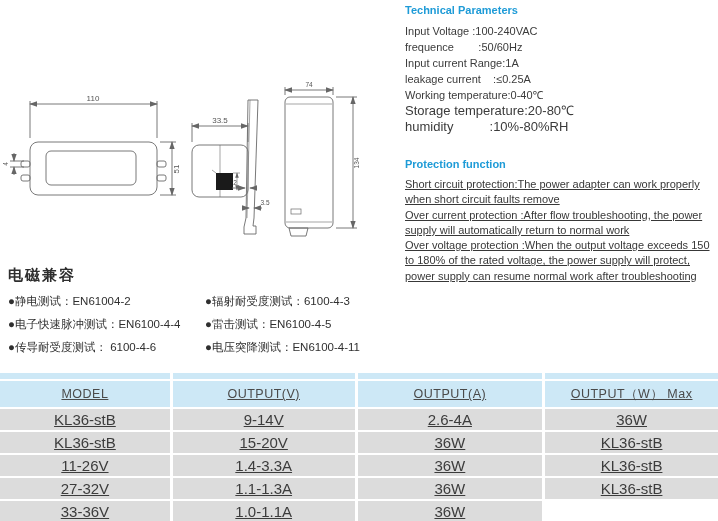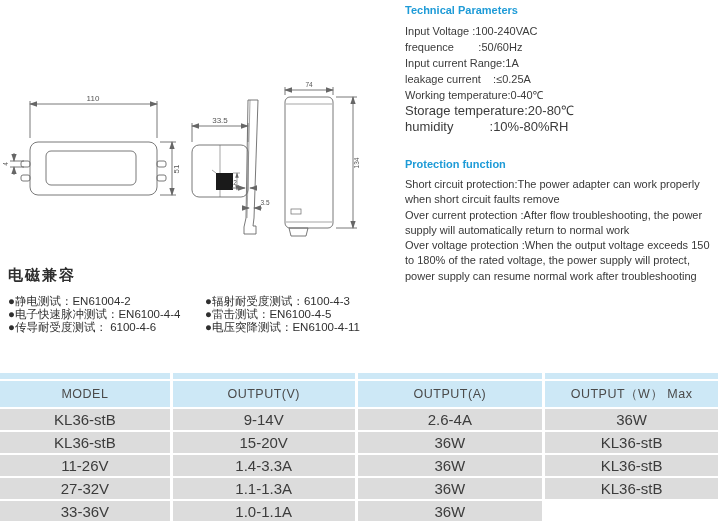--- a/index.html
+++ b/index.html
@@ -6,39 +6,39 @@
   .page{
     position:relative;width:718px;height:521px;background:#ffffff;
     font-family:"Liberation Sans",sans-serif;color:#333;overflow:hidden;
   }
   
   .tech-params{position:absolute;left:405px;top:4px;width:312px;}
   .section-title{font-size:11px;font-weight:bold;color:#1e9bd7;margin:0 0 7px 0;}
   .tp-line{font-size:11px;color:#3b3b3b;line-height:16px;height:16px;white-space:pre;}
   .tp-line.big{font-size:13px;}
   .protection{position:absolute;left:405px;top:158px;width:314px;}
-  .pf-line{font-size:11px;color:#383838;line-height:15.3px;margin:0;}
+  .pf-line{font-size:11px;color:#383838;line-height:15.3px;margin:0;text-decoration:underline;}
   
   .emc{position:absolute;left:8px;top:266px;width:390px;}
   .emc-title{font-size:15px;color:#2e2e2e;letter-spacing:2px;margin:0 0 10px 0;font-weight:bold;}
-  .emc-grid{display:grid;grid-template-columns:197px auto;}
+  .emc-grid{display:grid;grid-template-columns:197px auto;row-gap:10px;}
   .emc-item{font-size:11.5px;color:#2f2f2f;line-height:13px;}
   
   .drawings{position:absolute;left:0;top:78px;width:400px;height:190px;}
   .drawings svg{display:block;}
   .dim-label{fill:#555;font-size:8px;font-family:"Liberation Sans",sans-serif;}
   .dim-label-sm{fill:#555;font-size:6.5px;font-family:"Liberation Sans",sans-serif;}
   
   .spec-table{
     position:absolute;left:0;top:373px;width:718px;
     display:grid;grid-template-columns:172fr 184fr 187fr 175fr;
     grid-template-rows:6px 26px repeat(5,21px);
     column-gap:3px;row-gap:2px;background:#fff;
   }
-  .cell{display:flex;align-items:center;justify-content:center;}
+  .cell{display:flex;align-items:center;justify-content:center;text-decoration:underline;}
   .cell.strip{background:#cde8f6;}
   .cell.th{background:#cde8f6;font-size:12.5px;color:#4a4a4a;letter-spacing:0.5px;}
   .cell.td{background:#dcdcdc;font-size:15px;color:#3c3c3c;}
 </style>
 </head>
 <body>
 
 <div class="page">
 
   <div class="drawings">

